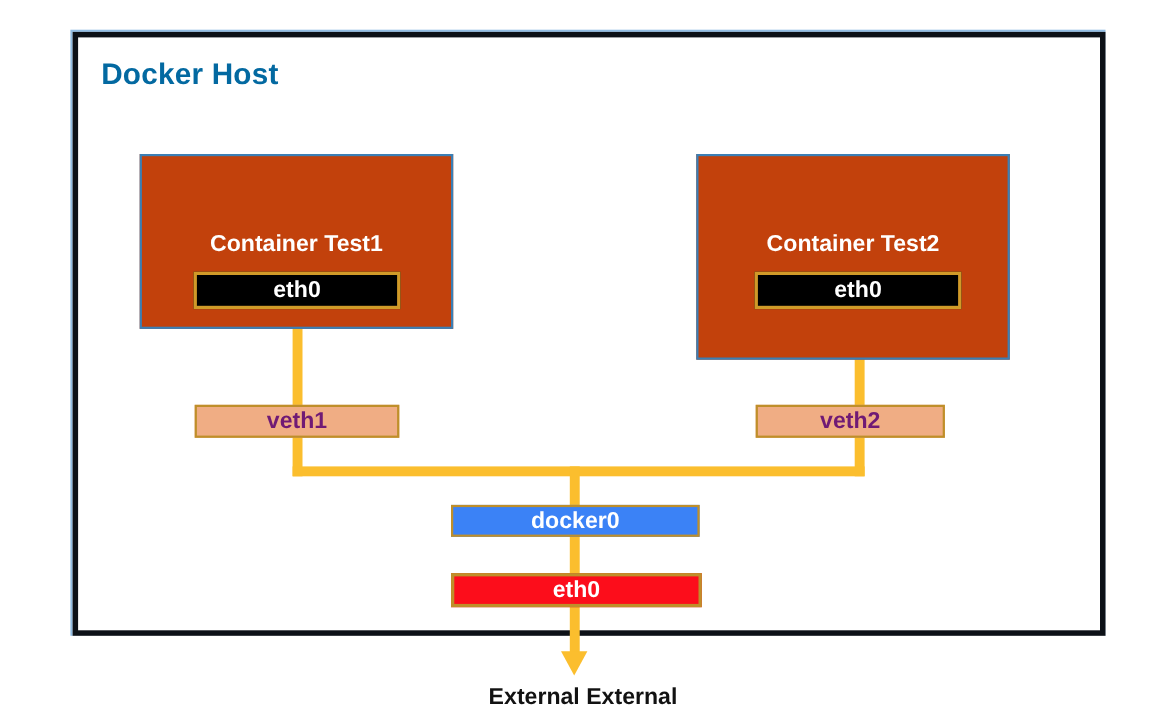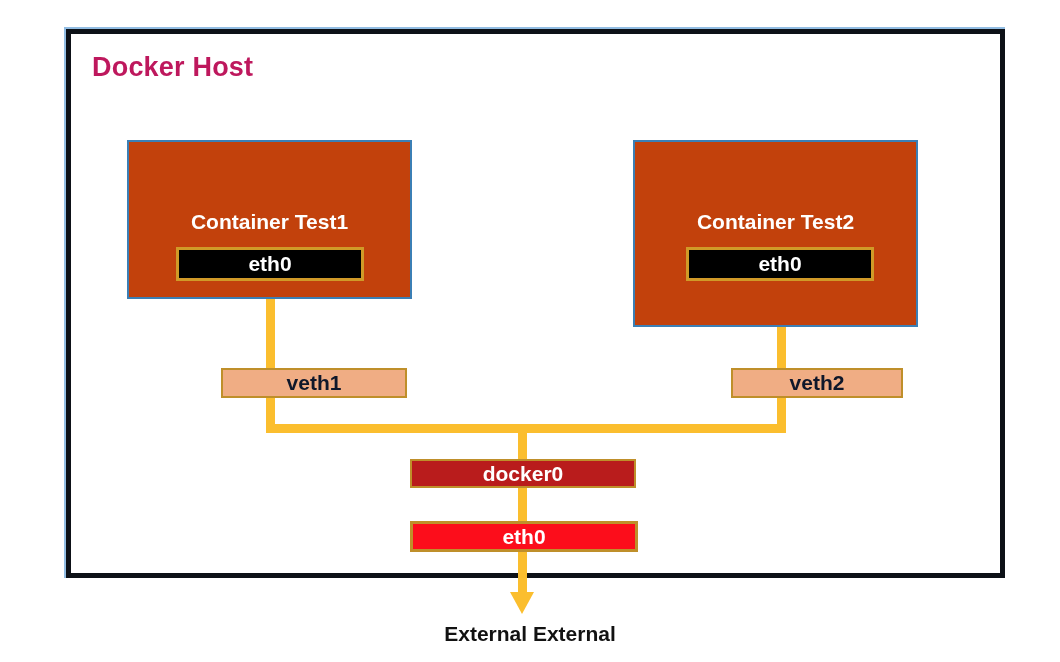--- a/index.html
+++ b/index.html
@@ -41,21 +41,21 @@
     box-sizing: border-box;
     background: #ffffff;
   }
 
   .host-title {
     position: absolute;
     left: 92px;
     top: 52px;
     font-size: 27px;
     font-weight: 600;
-    color: #be185d;
+    color: #0369a1;
     letter-spacing: 0.2px;
     white-space: nowrap;
   }
 
   
   .wire {
     position: absolute;
     background: #fbbe2e;
   }
 
@@ -90,26 +90,25 @@
   }
   .node-eth0-inner {
     background: #000000;
     border: 3px solid #d09a28;
     color: #ffffff;
     font-size: 21px;
   }
   .node-veth {
     background: #f0ad84;
     border: 2px solid #bf8f2a;
-    color: #0f172a;
+    color: #701a75;
     font-size: 21px;
-    margin-left: 44px;
   }
   .node-docker0 {
-    background: #b91c1c;
+    background: #3b82f6;
     border: 2px solid #bf8f2a;
     color: #ffffff;
     font-size: 21px;
   }
   .node-eth0-red {
     background: #fc0d1b;
     border: 3px solid #bf8f2a;
     color: #ffffff;
     font-size: 21px;
   }

